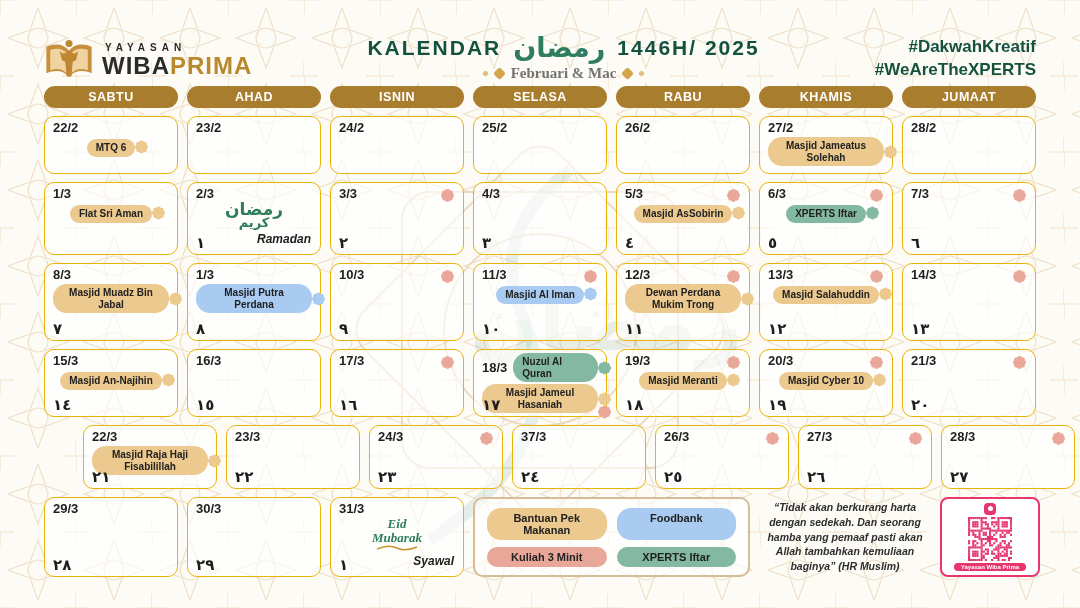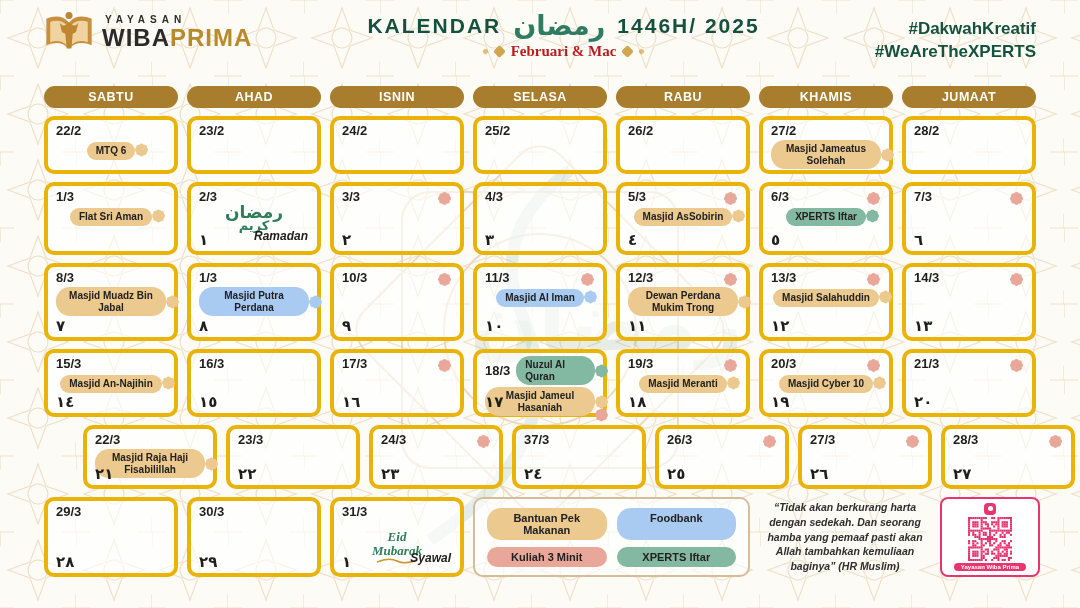--- a/index.html
+++ b/index.html
@@ -1,71 +1,71 @@
 <!DOCTYPE html>
 <html><head>
 <meta charset="utf-8">
 <style>
   html,body{margin:0;padding:0;width:1080px;height:608px;overflow:hidden;
     background:#FDFBF6;font-family:"Liberation Sans",sans-serif;}
   .bg{position:absolute;left:0;top:0;z-index:0;}
   .stage{position:relative;z-index:1;width:1080px;height:608px;}
 
   
-  .header{display:flex;justify-content:space-between;align-items:flex-start;
+  .header{display:flex;justify-content:space-between;align-items:flex-end;
     padding:10px 44px 0 44px;height:72px;}
   .logo{display:flex;align-items:center;gap:8px;}
   .logo-text .l1{font-size:10px;letter-spacing:5px;color:#2b2b2b;font-weight:bold;margin-left:3px;}
   .logo-text .l2{font-size:24px;font-weight:bold;letter-spacing:1px;line-height:1.05;}
   .logo-text .dark{color:#2b2b2b;} .logo-text .gold{color:#B9892E;}
   .title-block{display:flex;flex-direction:column;align-items:center;margin-top:2px;}
   .title-row{display:flex;align-items:center;gap:12px;}
   .title-pre,.title-post{font-size:21px;font-weight:bold;letter-spacing:2px;color:#14523F;}
   .title-ar{font-family:"DejaVu Sans",sans-serif;font-size:27px;font-weight:bold;color:#2E7D62;line-height:1;}
   .subtitle{display:flex;align-items:center;gap:7px;margin-top:4px;}
-  .subtitle .txt{font-family:"Liberation Serif",serif;font-weight:bold;font-size:15px;color:#b91c1c;}
+  .subtitle .txt{font-family:"Liberation Serif",serif;font-weight:bold;font-size:15px;color:#737373;}
   .orn{width:9px;height:9px;background:#C9972F;transform:rotate(45deg);border-radius:2px;opacity:.85;}
   .orn.small{width:5px;height:5px;opacity:.6;}
   .hashtags{text-align:right;color:#14523F;font-weight:bold;font-size:17px;line-height:1.35;margin-top:8px;}
 
   
   .weekdays{display:flex;gap:9px;padding:0 44px;margin-top:4px;}
   .daypill{flex:0 0 134px;height:22px;background:#A87E2E;border-radius:12px;
     color:#fff;font-weight:bold;font-size:12.5px;letter-spacing:.5px;
     display:flex;align-items:center;justify-content:center;}
 
   
   .calendar{display:flex;flex-direction:column;gap:8px;padding:8px 44px 0 44px;}
   .cal-row{display:flex;gap:9px;}
   .cal-row:nth-child(1){height:58px;}
   .cal-row:nth-child(2){height:73px;}
   .cal-row:nth-child(3){height:78px;}
   .cal-row:nth-child(4){height:68px;}
   .cal-row:nth-child(5){height:64px;padding-left:39px;}
   .cal-row:nth-child(6){height:80px;}
   .cell{position:relative;flex:0 0 134px;box-sizing:border-box;
-    background:rgba(255,255,255,.62);border:4px solid #eab308;border-radius:10px;
+    background:rgba(255,255,255,.62);border:1px solid #eab308;border-radius:10px;
     padding:3px 8px;}
   .date{font-size:13px;font-weight:bold;color:#1e1e1e;}
   .cell-top{display:flex;align-items:center;gap:6px;}
   .corner-flower{position:absolute;top:5px;right:8px;}
   .badges{margin-top:2px;text-align:center;}
   .badge-wrap{position:relative;display:inline-block;}
   .badge{display:inline-block;border-radius:14px;padding:3px 9px;
     font-size:10px;font-weight:bold;color:#212121;line-height:1.15;max-width:108px;}
   .badge-flower{position:absolute;right:-14px;top:50%;transform:translateY(-50%);}
   .badge-flower.second{top:auto;bottom:-14px;}
   .hijri{position:absolute;left:8px;bottom:3px;font-family:"DejaVu Sans",sans-serif;
     font-size:15px;font-weight:bold;color:#1e1e1e;line-height:1;}
   .caption{position:absolute;right:9px;bottom:8px;font-style:italic;font-weight:bold;font-size:12px;color:#1e1e1e;}
   .art-ramadan{text-align:center;font-family:"DejaVu Sans",sans-serif;color:#2E7D5B;
     font-weight:bold;line-height:.95;margin-top:0px;}
   .art-ramadan .a1{font-size:17px;} .art-ramadan .a2{font-size:13px;}
   .art-eid{text-align:center;font-family:"Liberation Serif",serif;font-style:italic;
-    color:#2E7D5B;font-weight:bold;font-size:13px;line-height:1.05;margin-top:11px;}
+    color:#2E7D5B;font-weight:bold;font-size:13px;line-height:1.05;margin-top:1px;}
   .art-eid .swirl{display:block;margin:0 auto;}
 
   
   .legend-box{flex:0 0 277px;box-sizing:border-box;background:rgba(255,255,255,.62);
     border:2px solid #D7BC99;border-radius:10px;display:grid;
     grid-template-columns:1fr 1fr;gap:7px 10px;align-content:center;padding:8px 12px;}
   .legend-pill{border-radius:14px;padding:4px 6px;text-align:center;
     font-size:11px;font-weight:bold;color:#212121;}
   .quote-box{flex:0 0 172px;display:flex;align-items:center;}
   .quote-text{font-style:italic;font-weight:bold;font-size:10.5px;color:#2e2e2e;

